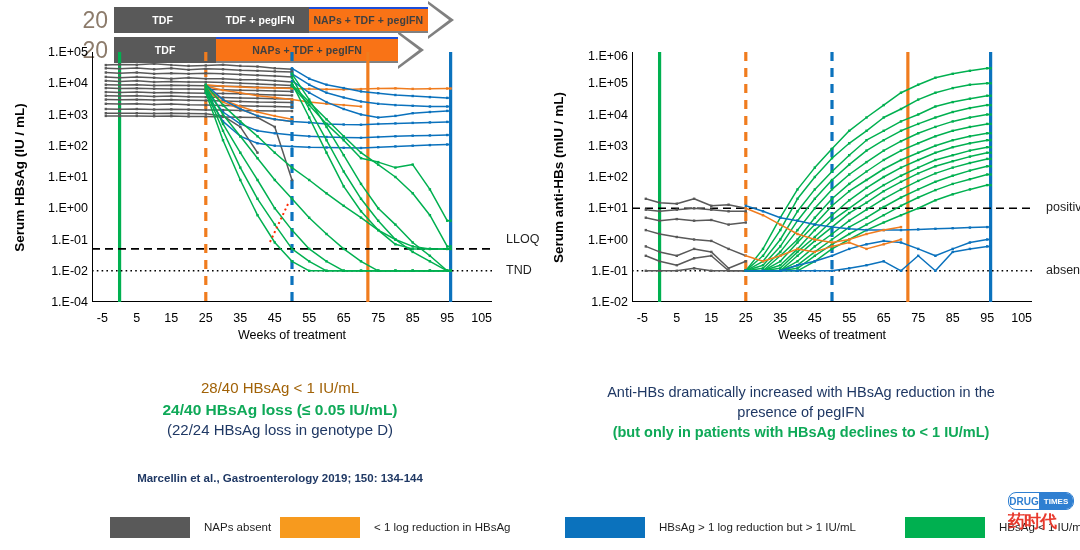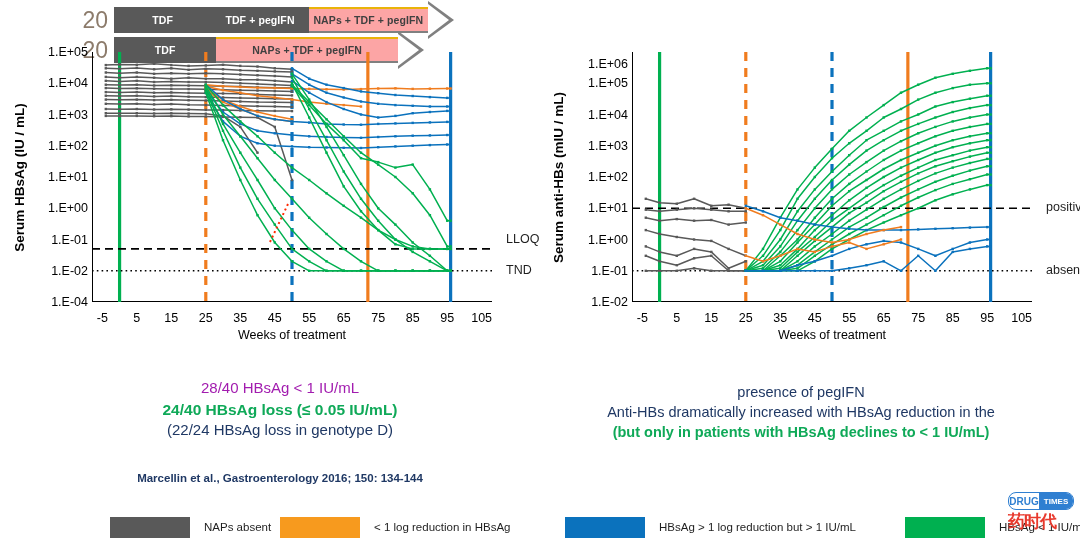--- a/index.html
+++ b/index.html
@@ -22,21 +22,21 @@
     width:30px;text-align:right;margin-right:6px;
   }
   .arm-body{position:relative;height:26px;flex:1;}
   .seg{
     position:absolute;top:0;height:26px;
     display:flex;align-items:center;justify-content:center;
     font-size:10.5px;font-weight:bold;letter-spacing:.1px;
     box-sizing:border-box;white-space:nowrap;
   }
   .seg.dark{background:#595959;color:#ffffff;}
-  .seg.light{background:#fca5a5;color:#404040;border-top:2px solid #eab308;border-bottom:2px solid #808080;}
+  .seg.light{background:#f97316;color:#404040;border-top:2px solid #1d4ed8;border-bottom:2px solid #808080;}
   .arrowhead{position:absolute;top:-6px;width:0;height:0;}
 
   
   .panel{position:absolute;top:52px;width:520px;height:300px;}
   .panel.left{left:8px;}
   .panel.right{left:548px;}
 
   .ylab{
     position:absolute;left:2px;top:0;height:250px;width:18px;
     display:flex;align-items:center;justify-content:center;
@@ -56,21 +56,21 @@
     position:absolute;width:100%;text-align:center;
     font-size:12.5px;font-weight:normal;color:#000;
   }
   .plotsvg{position:absolute;left:84px;top:0;}
 
   .annot{position:absolute;font-size:12.5px;color:#1f1f1f;white-space:nowrap;}
 
   
   .cap{position:absolute;text-align:center;}
   .cap-line{line-height:1.38;white-space:nowrap;}
-  .green{color:#a21caf;}
+  .green{color:#a16207;}
   .green-b{color:#0fa958;font-weight:bold;}
   .navy{color:#1f3864;}
 
   .capL{left:30px;top:378px;width:500px;}
   .capL .l1{font-size:15px;}
   .capL .l2{font-size:15.5px;}
   .capL .l3{font-size:15px;}
   .capPrev{left:10px;top:448px;width:540px;font-size:15.5px;text-align:center;}
   .capRef{left:10px;top:472px;width:540px;font-size:11.5px;text-align:center;color:#1f3864;font-weight:bold;}
 
@@ -646,21 +646,21 @@
     <div class="xlab" style="left:84px;top:276px;width:400px;">Weeks of treatment</div>
     <div class="annot" id="l-lloq" style="left: 498px; top: 180px;">LLOQ</div>
     <div class="annot" id="l-tnd" style="left: 498px; top: 210.75px;">TND</div>
   </div>
 
   <div class="panel right">
     <div class="ylab">
       <span>Serum anti-HBs (mIU / mL)</span>
     </div>
     <div class="yticks" id="ryticks">
-        <div class="ytick" style="top: 12px;">1.E+06</div>
+        <div class="ytick" style="top: 4px;">1.E+06</div>
         <div class="ytick" style="top: 31.25px;">1.E+05</div>
         <div class="ytick" style="top: 62.5px;">1.E+04</div>
         <div class="ytick" style="top: 93.75px;">1.E+03</div>
         <div class="ytick" style="top: 125px;">1.E+02</div>
         <div class="ytick" style="top: 156.25px;">1.E+01</div>
         <div class="ytick" style="top: 187.5px;">1.E+00</div>
         <div class="ytick" style="top: 218.75px;">1.E-01</div>
         <div class="ytick" style="top: 250px;">1.E-02</div>
       </div>
     <svg class="plotsvg" id="rightsvg" width="400" height="250">
@@ -1080,25 +1080,25 @@
     <div class="annot" id="r-pos" style="left: 498px; top: 148.25px;">positive</div>
     <div class="annot" id="r-abs" style="left: 498px; top: 210.75px;">absent</div>
   </div>
 
   <div class="cap capL">
     <div class="cap-line l1 green">28/40 HBsAg &lt; 1 IU/mL</div>
     <div class="cap-line l2 green-b">24/40 HBsAg loss (≤ 0.05 IU/mL)</div>
     <div class="cap-line l3 navy">(22/24 HBsAg loss in genotype D)</div>
   </div>
 
-  <div class="cap capRef">Marcellin et al.,  Gastroenterology 2016; 150: 134-144</div>
+  <div class="cap capRef">Marcellin et al.,  Gastroenterology 2019; 150: 134-144</div>
 
   <div class="cap capR">
+    <div class="cap-line l1 navy">Anti-HBs dramatically increased with HBsAg reduction in the</div>
     <div class="cap-line l1 navy">presence of pegIFN</div>
-    <div class="cap-line l1 navy">Anti-HBs dramatically increased with HBsAg reduction in the</div>
     <div class="cap-line l2 green-b">(but only in patients with HBsAg declines to &lt; 1 IU/mL)</div>
   </div>
 
   <div class="legend" id="legend">
       <div class="lg-item" style="left: 110px;">
         <span class="sw" style="background: rgb(89, 89, 89);"></span>
         <span class="lg-txt">NAPs absent</span>
       </div>
       <div class="lg-item" style="left: 280px;">
         <span class="sw" style="background: rgb(247, 154, 30);"></span>

